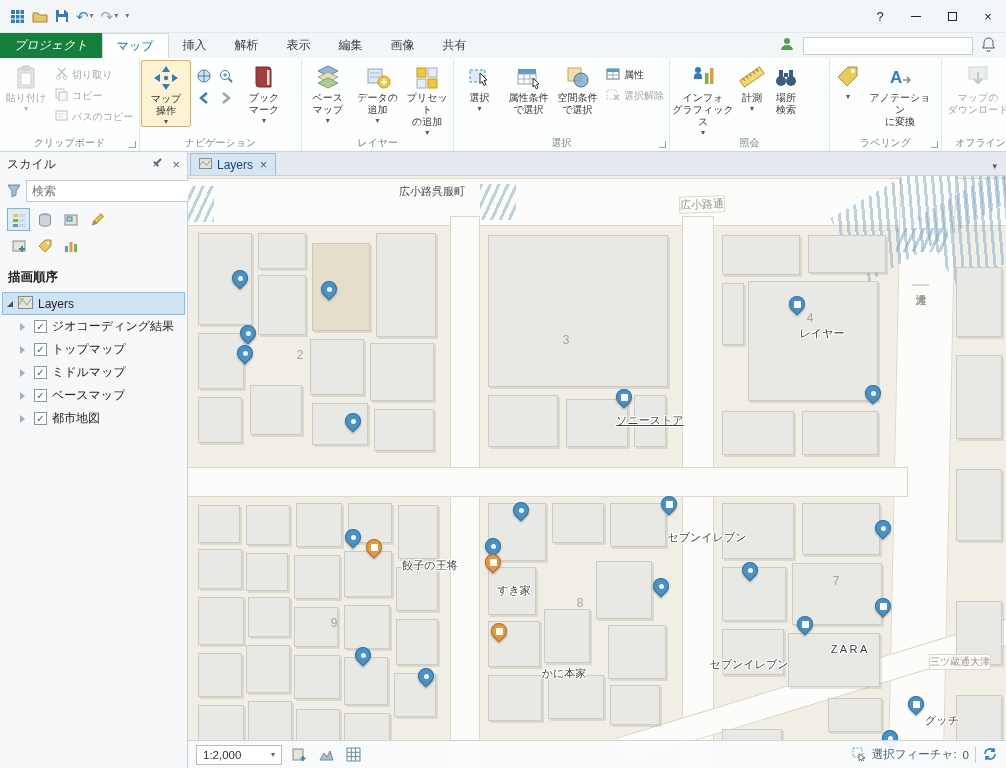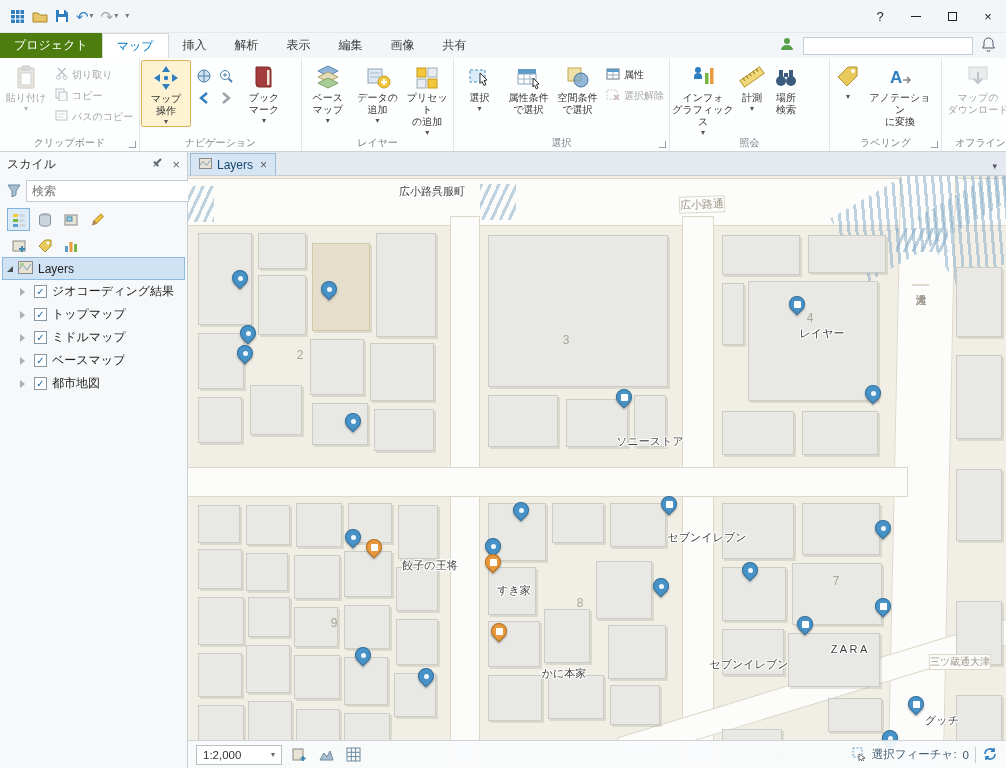--- a/index.html
+++ b/index.html
@@ -15,21 +15,21 @@
 .qcaret{font-size:8px;color:#777;}
 .title{position:absolute;left:0;right:0;text-align:center;font-size:12px;color:#333;pointer-events:none;}
 .winctl{margin-left:auto;display:flex;align-items:center;height:100%;}
 .winbtn{width:36px;height:100%;display:flex;align-items:center;justify-content:center;font-size:13px;color:#222;}
 .minline{display:inline-block;width:10px;height:1px;background:#222;}
 .maxbox{display:inline-block;width:9px;height:9px;border:1px solid #222;}
 
 
 #tabrow{position:absolute;left:0;top:33px;width:100%;height:25px;background:#f3f6f8;display:flex;align-items:stretch;}
 .tab{padding:0 14px;display:flex;align-items:center;font-size:12px;color:#3c3c3c;}
-.tab.project{background:#4d7c0f;color:#fff;}
+.tab.project{background:#15803d;color:#fff;font-style:italic;}
 .tab.active{background:#fff;color:#0079c1;border:1px solid #d3dade;border-bottom:none;}
 .tabbar-right{margin-left:auto;display:flex;align-items:center;gap:8px;padding-right:10px;}
 .signin-box{width:170px;height:18px;background:#fff;border:1px solid #c5ced6;}
 
 
 #ribbon{position:absolute;left:0;top:58px;width:100%;height:94px;background:#fdfefe;border-bottom:1px solid #ccd3d9;display:flex;overflow:hidden;}
 .rgroup{position:relative;flex:none;border-right:1px solid #e3e7ea;padding:2px 1px 15px 1px;}
 .rgrow{display:flex;align-items:flex-start;height:100%;}
 .rgname{position:absolute;left:0;right:0;bottom:1px;text-align:center;font-size:10px;color:#7c848b;}
 .launcher{position:absolute;right:3px;bottom:3px;width:7px;height:7px;border-right:1px solid #98a0a7;border-bottom:1px solid #98a0a7;}
@@ -539,20 +539,21 @@
           </span>
         <span class="cicon">
             <svg width="16" height="16">
               <rect x="2" y="8" width="3" height="6" fill="#5e9cc8"></rect>
               <rect x="6.5" y="4" width="3" height="10" fill="#e89a3c"></rect>
               <rect x="11" y="6" width="3" height="8" fill="#77b441"></rect>
             </svg>
           </span>
       </div>
     </div>
+    <div class="dorder">描画順序</div>
     <div class="tree">
       <div class="titem root">
         <span class="exp expanded"></span>
         <span><svg width="15" height="13">
               <rect x="0.5" y="0.5" width="14" height="12" fill="#e8e3d2" stroke="#8a8a8a"></rect>
               <path d="M0.5 9 L5 4 l4 5 4 -6" stroke="#77a0c0" fill="none"></path>
               <rect x="2" y="2" width="4" height="3" fill="#a9cf97"></rect>
             </svg></span>
         <span class="tlabel">Layers</span>
       </div>
@@ -718,21 +719,21 @@
         <div class="bldg" style="left: 534px; top: 391px; width: 64px; height: 54px;"></div>
         <div class="bldg" style="left: 604px; top: 387px; width: 90px; height: 62px;"></div>
         <div class="bldg" style="left: 534px; top: 453px; width: 62px; height: 46px;"></div>
         <div class="bldg" style="left: 600px; top: 457px; width: 92px; height: 54px;"></div>
         <div class="bldg" style="left: 534px; top: 553px; width: 60px; height: 30px;"></div>
         <div class="bldg" style="left: 640px; top: 522px; width: 54px; height: 34px;"></div>
         <span class="mlabel place" style="left: 244px; top: 8px;">広小路呉服町</span>
         <span class="mlabel road" style="left: 514px; top: 20px; transform: translateX(-50%) rotate(-2deg);">広小路通</span>
         <span class="mlabel road vert" style="left: 724px; top: 108px;">大津通</span>
         <span class="mlabel place" style="left: 634px; top: 150px;">レイヤー</span>
-        <span class="mlabel place" style="left: 462px; top: 258px;">ソニーストア</span>
+        <span class="mlabel place" style="left: 462px; top: 237px; text-decoration: underline;">ソニーストア</span>
         <span class="mlabel place" style="left: 519px; top: 354px;">セブンイレブン</span>
         <span class="mlabel place" style="left: 242px; top: 382px;">餃子の王将</span>
         <span class="mlabel place" style="left: 326px; top: 407px;">すき家</span>
         <span class="mlabel place" style="left: 336px; top: 490px; margin-left: 40px;">かに本家</span>
         <span class="mlabel place" style="left: 561px; top: 481px;">セブンイレブン</span>
         <span class="mlabel place" style="left: 661px; top: 467px;">Z A R A</span>
         <span class="mlabel place" style="left: 754px; top: 537px;">グッチ</span>
         <span class="mlabel road small" style="left: 772px; top: 478px;">三ツ蔵通大津</span>
         <span class="mlabel num" style="left: 112px; top: 172px;">2</span>
         <span class="mlabel num" style="left: 378px; top: 157px;">3</span>

